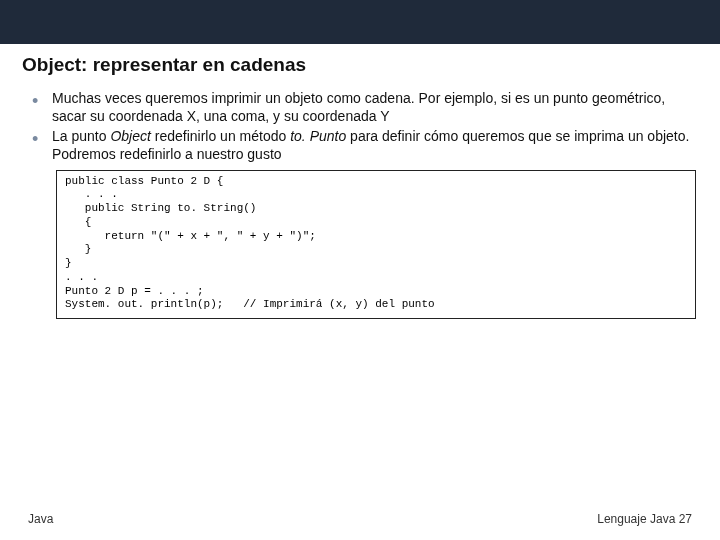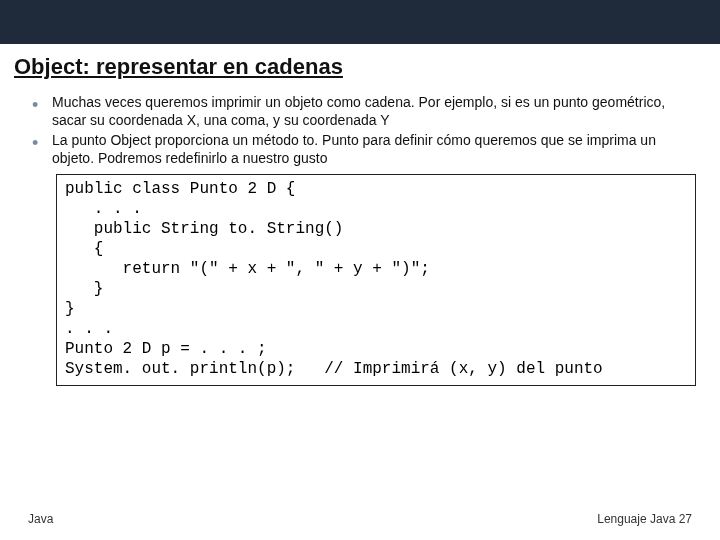--- a/index.html
+++ b/index.html
@@ -10,25 +10,24 @@
     background: #fff;
     position: relative;
     overflow: hidden;
   }
   .topbar {
     background: #1f2a3a;
     height: 44px;
     width: 100%;
   }
   .title {
-    font-size: 22px;
+    font-size: 19px;
     font-weight: bold;
     color: #111;
-    padding: 10px 22px 14px 14px;
-    text-decoration: underline;
+    padding: 10px 22px 14px 22px;
   }
   .content {
     padding: 0 28px 0 28px;
   }
   ul.bullets {
     list-style: none;
   }
   ul.bullets > li {
     position: relative;
     padding-left: 24px;
@@ -38,27 +37,27 @@
     margin-bottom: 2px;
   }
   ul.bullets > li::before {
     content: "•";
     position: absolute;
     left: 4px;
     top: 0;
     color: #7a8aa0;
     font-size: 18px;
   }
-  .italic { }
+  .italic { font-style: italic; }
   .codebox {
     margin: 6px 0 0 28px;
     border: 1px solid #222;
     padding: 4px 8px 6px 8px;
     font-family: "Courier New", Courier, monospace;
-    font-size: 16px;
+    font-size: 11px;
     line-height: 1.25;
     white-space: pre;
     color: #000;
     width: 640px;
   }
   .footer {
     position: absolute;
     bottom: 14px;
     left: 0;
     width: 100%;
@@ -76,21 +75,21 @@
 <div class="topbar"></div>
 
 <h1 class="title">Object: representar en cadenas</h1>
 
 <div class="content">
   <ul class="bullets">
     <li>
       <span>Muchas veces queremos imprimir un objeto como cadena. Por ejemplo, si es un punto geométrico, sacar su coordenada X, una coma, y su coordenada Y</span>
     </li>
     <li>
-      <span>La punto </span><span class="italic">Object</span><span> proporciona un método </span><span class="italic">to. Punto</span><span> para definir cómo queremos que se imprima un objeto. Podremos redefinirlo a nuestro gusto</span>
+      <span>La punto </span><span class="italic">Object</span><span> redefinirlo un método </span><span class="italic">to. Punto</span><span> para definir cómo queremos que se imprima un objeto. Podremos redefinirlo a nuestro gusto</span>
     </li>
   </ul>
 
   <div class="codebox">public class Punto 2 D {
    . . .
    public String to. String()
    {
       return "(" + x + ", " + y + ")";
    }
 }

